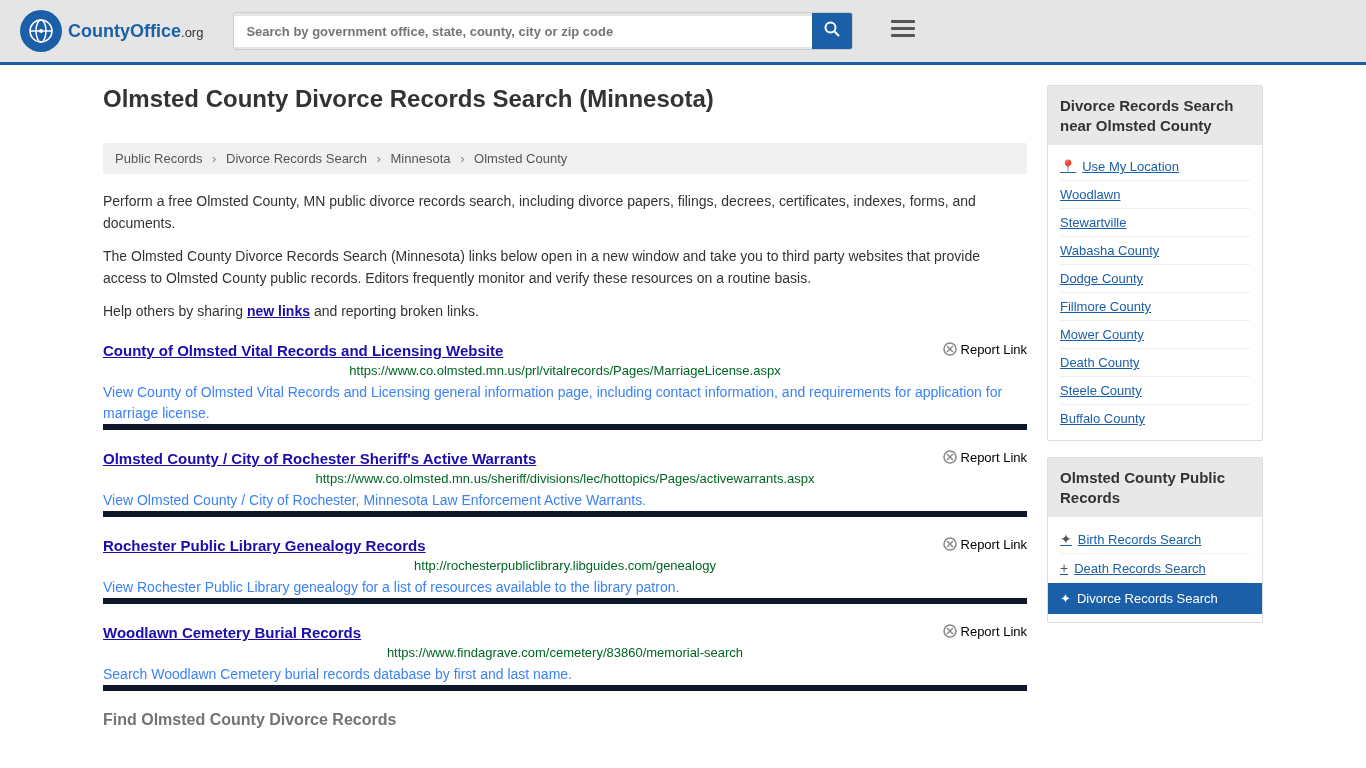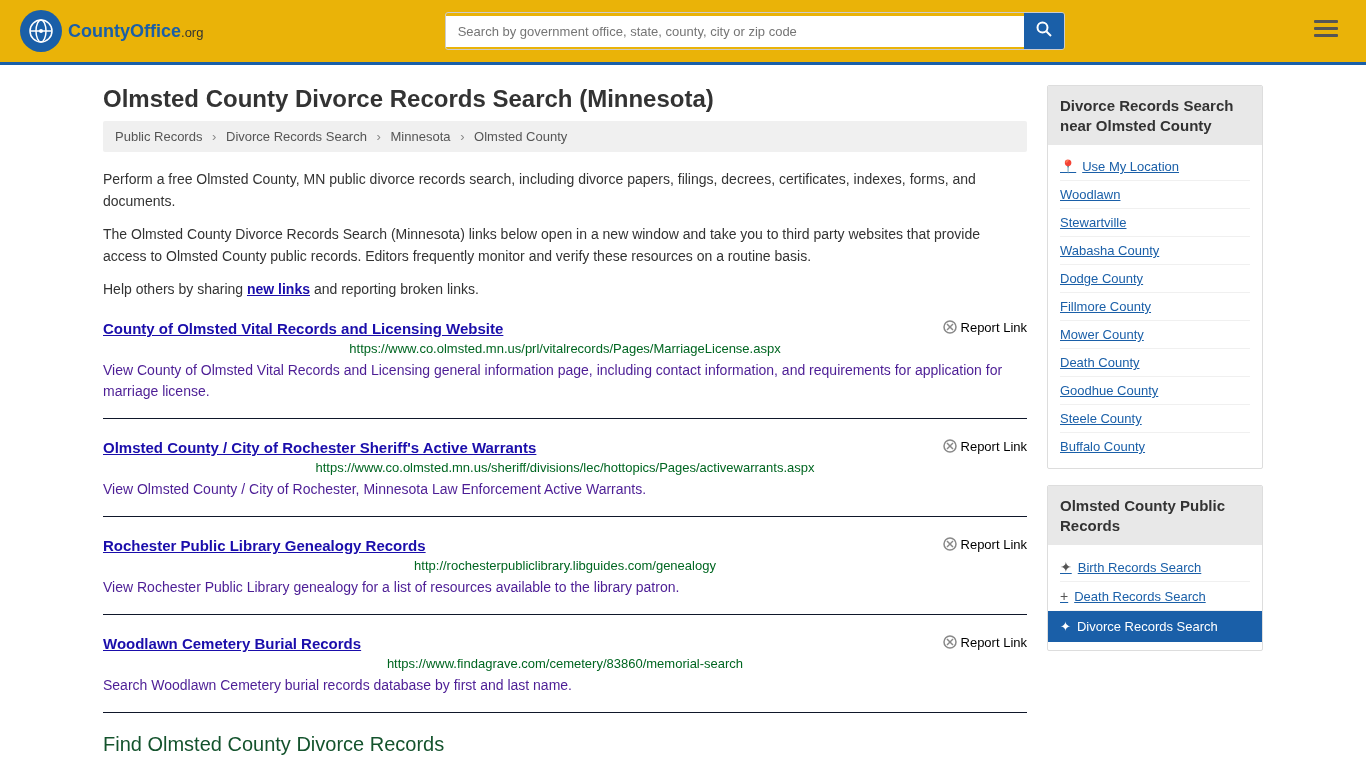--- a/index.html
+++ b/index.html
@@ -1,25 +1,25 @@
 <!DOCTYPE html>
 <html><head>
   <meta charset="utf-8">
   <style>
     * { box-sizing: border-box; margin: 0; padding: 0; }
     body { font-family: Arial, sans-serif; font-size: 14px; color: #333; background: #fff; }
 
     
     .header {
-      background: #eab308;
+      background: #e5e5e5;
       border-bottom: 3px solid #1a5fa8;
       padding: 10px 20px;
       display: flex;
       align-items: center;
-      justify-content: space-between;
+      justify-content: flex-start;
     }
     .logo-area {
       display: flex;
       align-items: center;
       gap: 6px;
     }
     .logo-circle {
       width: 42px;
       height: 42px;
       border-radius: 50%;
@@ -40,20 +40,21 @@
       border-radius: 3px;
       overflow: hidden;
     }
     .search-input {
       flex: 1;
       padding: 8px 12px;
       border: none;
       outline: none;
       font-size: 13px;
       color: #555;
+      font-weight: bold;
     }
     .search-btn {
       background: #1a5fa8;
       border: none;
       padding: 8px 12px;
       cursor: pointer;
       color: #fff;
       font-size: 16px;
     }
     .menu-btn {
@@ -79,21 +80,21 @@
     .sidebar {
       width: 216px;
       flex-shrink: 0;
     }
 
     
     .page-title {
       font-size: 24px;
       font-weight: bold;
       color: #333;
-      margin-bottom: 8px;
+      margin-bottom: 30px;
     }
 
     
     .breadcrumb {
       background: #f0f0f0;
       padding: 8px 12px;
       font-size: 13px;
       color: #555;
       margin-bottom: 16px;
       border-radius: 2px;
@@ -109,22 +110,21 @@
       margin-bottom: 20px;
       line-height: 1.6;
       font-size: 14px;
     }
     .description p { margin-bottom: 10px; }
     .description a { color: #1a5fa8; font-weight: bold; }
 
     
     .link-card {
       margin-bottom: 20px;
-      border-bottom: 1px solid #0f172a;
-      padding-bottom: 16px;
+      border-bottom: 6px solid #0f172a;
     }
     .link-card-header {
       display: flex;
       align-items: flex-start;
       justify-content: space-between;
       margin-bottom: 4px;
     }
     .link-card-title {
       font-size: 15px;
       font-weight: bold;
@@ -144,29 +144,29 @@
       flex-shrink: 0;
     }
     .link-card-url {
       color: #006621;
       font-size: 13px;
       margin-bottom: 4px;
       text-align: center;
     }
     .link-card-desc {
       font-size: 14px;
-      color: #4c1d95;
+      color: #3b82f6;
       line-height: 1.5;
     }
 
     
     .section-heading {
-      font-size: 20px;
-      font-weight: normal;
-      color: #14532d;
+      font-size: 16px;
+      font-weight: bold;
+      color: #737373;
       margin-top: 10px;
     }
 
     
     .sidebar-box {
       background: #fff;
       border: 1px solid #ddd;
       margin-bottom: 16px;
       border-radius: 2px;
       overflow: hidden;
@@ -365,21 +365,20 @@
           <span>Use My Location</span>
         </div>
         <div id="nearby-links-container">
             <div class="sidebar-link">Woodlawn</div>
             <div class="sidebar-link">Stewartville</div>
             <div class="sidebar-link">Wabasha County</div>
             <div class="sidebar-link">Dodge County</div>
             <div class="sidebar-link">Fillmore County</div>
             <div class="sidebar-link">Mower County</div>
             <div class="sidebar-link">Death County</div>
-            <div class="sidebar-link">Goodhue County</div>
             <div class="sidebar-link">Steele County</div>
             <div class="sidebar-link">Buffalo County</div>
           </div>
       </div>
     </div>
 
     <div class="sidebar-box">
       <div class="sidebar-box-title">Olmsted County Public Records</div>
       <div class="sidebar-box-content">
         <div id="public-records-container">

